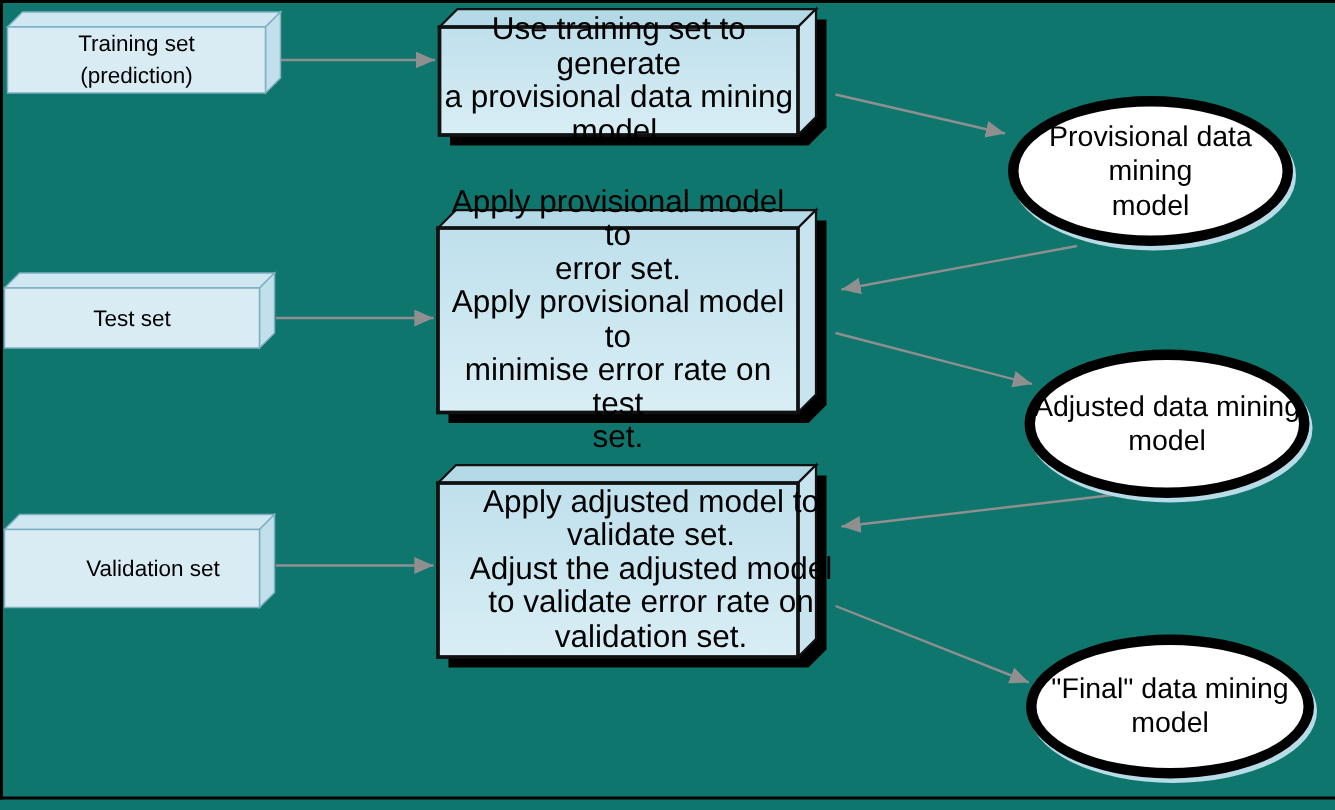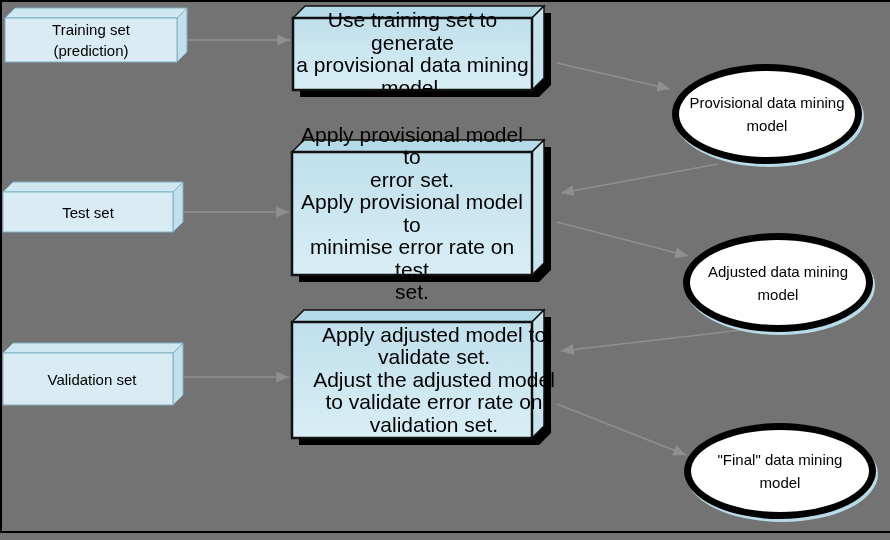--- a/index.html
+++ b/index.html
@@ -1,30 +1,30 @@
 <!DOCTYPE html>
 <html style="--source-fill: #d9ecf4; --source-top: #cfe7f0; --source-side: #c2e0eb; --source-border: #7fafc2; --process-grad-top: #bfe0ec; --process-grad-bottom: #d9eef5; --process-top-face: #b4d9e7; --process-side-face: #c8e4ef; --process-border: #111111; --shadow: #000000; --ellipse-fill: #ffffff; --ellipse-border: #000000; --ellipse-halo: #b7dbe7; --arrow: #8f8f8f; --frame: #000000; --text: #000000;"><head>
 <meta charset="utf-8">
 <style>
   html,body{margin:0;padding:0;background:#fff;}
   .canvas{
-    position:relative;width:890px;height:540px;background:#737373;
+    position:relative;width:890px;height:540px;background:#0f766e;
     font-family:"Liberation Sans", sans-serif;color:var(--text,#000);
     overflow:hidden;
   }
   svg{overflow:visible;display:block;}
   .frame{position:absolute;background:var(--frame,#000);}
   .shape{position:absolute;z-index:2;}
   .label{
     position:absolute;z-index:3;display:flex;flex-direction:column;
     align-items:center;justify-content:center;text-align:center;
     font-size:15px;line-height:21px;
   }
   .label.process{font-size:21px;line-height:22.5px;}
-  .label.model{font-size:15px;line-height:23px;justify-content:center;}
+  .label.model{font-size:19px;line-height:23px;justify-content:center;}
   .ellipse{
     position:absolute;z-index:2;border-radius:50%;
     background:var(--ellipse-fill,#fff);
     border:7px solid var(--ellipse-border,#000);
     box-shadow:2px 3px 0 0 var(--ellipse-halo,#b7dbe7);
     box-sizing:border-box;
   }
   #arrow-layer{position:absolute;left:0;top:0;z-index:1;pointer-events:none;}
   .src-front{fill:var(--source-fill);stroke:var(--source-border);stroke-width:1;}
   .src-top{fill:var(--source-top);stroke:var(--source-border);stroke-width:1;}
@@ -92,21 +92,21 @@
     <div>Test set</div>
   </div>
 
   <div class="shape" style="left:3px;top:343px">
     <svg width="180" height="62">
       <polygon class="src-top" points="0,10 10,0 180,0 170,10"></polygon>
       <polygon class="src-side" points="170,10 180,0 180,52 170,62"></polygon>
       <rect class="src-front" x="0" y="10" width="170" height="52"></rect>
     </svg>
   </div>
-  <div class="label" style="left:7px;top:353px;width:170px;height:52px">
+  <div class="label" style="left:17px;top:353px;width:170px;height:52px">
     <div>Validation set</div>
   </div>
 
   <div class="shape" style="left:293px;top:6px">
     <svg width="259" height="92">
       <polygon class="p-shadow" points="7,19 19,7 258,7 258,79 246,91 7,91"></polygon>
       <polygon class="p-top" points="0,12 12,0 251,0 239,12"></polygon>
       <polygon class="p-side" points="239,12 251,0 251,72 239,84"></polygon>
       <rect class="p-front" x="0" y="12" width="239" height="72"></rect>
     </svg>

